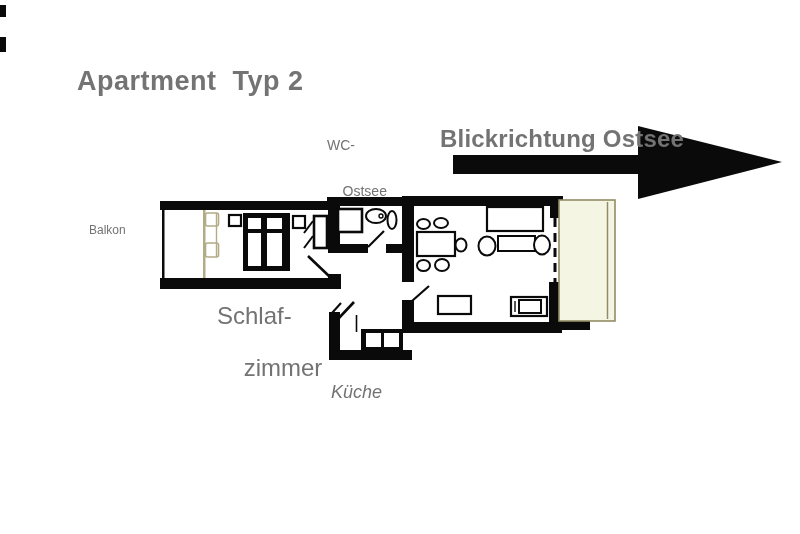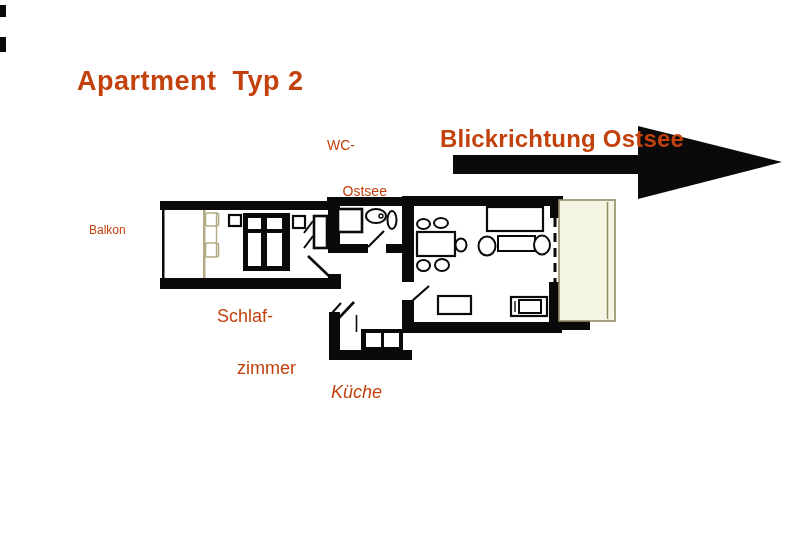--- a/index.html
+++ b/index.html
@@ -5,26 +5,26 @@
   html,body{margin:0;padding:0;background:#ffffff;}
   .canvas{
     position:relative;
     width:800px;height:534px;
     background:var(--bg,#ffffff);
     overflow:hidden;
     font-family:"Liberation Sans", sans-serif;
     color:#0a0a0a;
   }
   .plan-svg{position:absolute;left:0;top:0;width:800px;height:534px;}
-  .lbl{position:absolute;white-space:pre;color:#c2410c;}
+  .lbl{position:absolute;white-space:pre;color:#737373;}
   .lbl-title{left:77px;top:66px;font-size:27px;font-weight:bold;letter-spacing:0.5px;}
   .lbl-direction{left:440px;top:125px;font-size:24px;font-weight:bold;letter-spacing:0.2px;}
   .lbl-wc{left:327px;top:134px;font-size:14px;line-height:23px;}
   .lbl-balkon{left:89px;top:223px;font-size:12px;}
-  .lbl-schlaf{left:217px;top:303px;font-size:18px;line-height:26px;}
+  .lbl-schlaf{left:217px;top:303px;font-size:24px;line-height:26px;}
   .lbl-kueche{left:331px;top:382px;font-size:18px;font-style:italic;}
   .lbl-wohn{left:433px;top:354px;font-size:18px;}
 </style>
 </head>
 <body>
 
 <div class="canvas" style="--bg: #ffffff;">
 
   <svg class="plan-svg" viewBox="0 0 800 534">
     <g>

